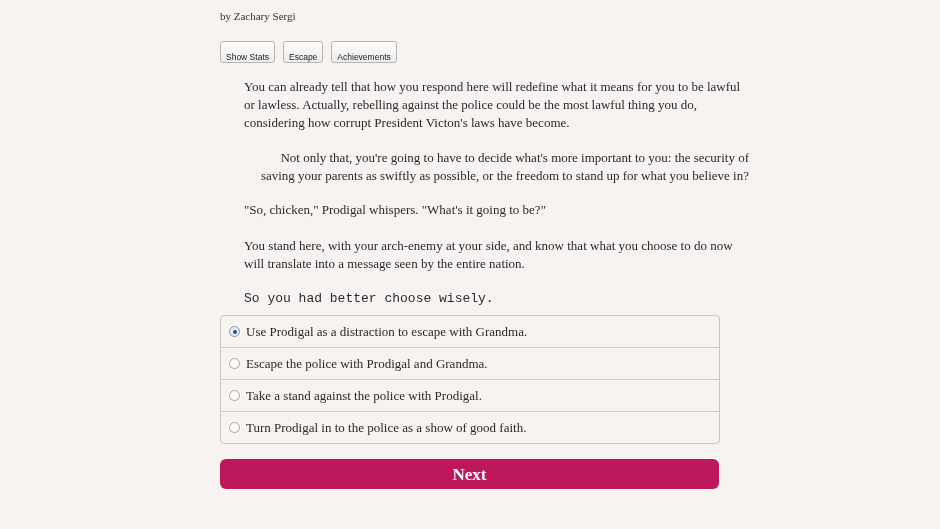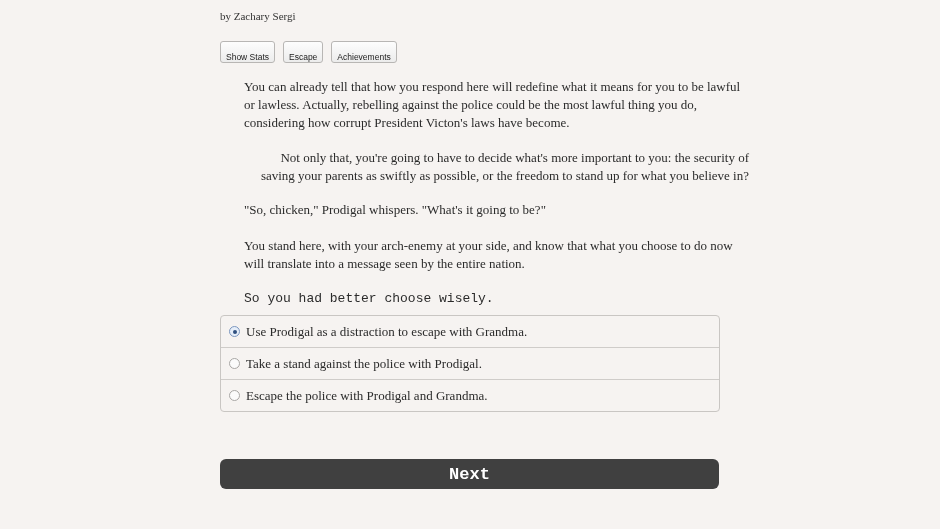--- a/index.html
+++ b/index.html
@@ -35,22 +35,22 @@
     width:9px; height:9px; border-radius:50%; border:1px solid #a9a7a5;
     background:#fbfbfb; margin-right:6px; position:relative; flex:0 0 auto;
   }
   .radio.checked { border-color:#7d97bf; background:#e6eef9; }
   .radio.checked::after {
     content:""; position:absolute; left:2.5px; top:2.5px; width:4px; height:4px;
     border-radius:50%; background:#2f4f7f;
   }
   .next {
     position:absolute; left:0; top:459px; width:499px; height:30px;
-    background:#404040; border-radius:6px; border:none;
-    color:#fff; font-family:Liberation Mono, monospace;
+    background:#be185d; border-radius:6px; border:none;
+    color:#fff; font-family:Liberation Serif, serif;
     font-weight:bold; font-size:17px; text-align:center; line-height:30px;
     cursor:pointer;
   }
 </style>
 </head>
 <body>
 
 <div class="wrap">
   <div class="author">by Zachary Sergi</div>
 
@@ -66,22 +66,26 @@
   <p class="para" style="top:225px;">You stand here, with your arch-enemy at your side, and know that what you choose to do now will translate into a message seen by the entire nation.</p>
   <p class="para" style="top:278px;font-family:Liberation Mono, monospace;">So you had better choose wisely.</p>
 
   <div class="choices">
     <div class="choice">
       <span class="radio checked"></span>
       <span>Use Prodigal as a distraction to escape with Grandma.</span>
     </div>
     <div class="choice">
       <span class="radio"></span>
+      <span>Escape the police with Prodigal and Grandma.</span>
+    </div>
+    <div class="choice">
+      <span class="radio"></span>
       <span>Take a stand against the police with Prodigal.</span>
     </div>
     <div class="choice">
       <span class="radio"></span>
-      <span>Escape the police with Prodigal and Grandma.</span>
+      <span>Turn Prodigal in to the police as a show of good faith.</span>
     </div>
   </div>
 
   <button class="next">Next</button>
 </div>
 
 </body></html>

